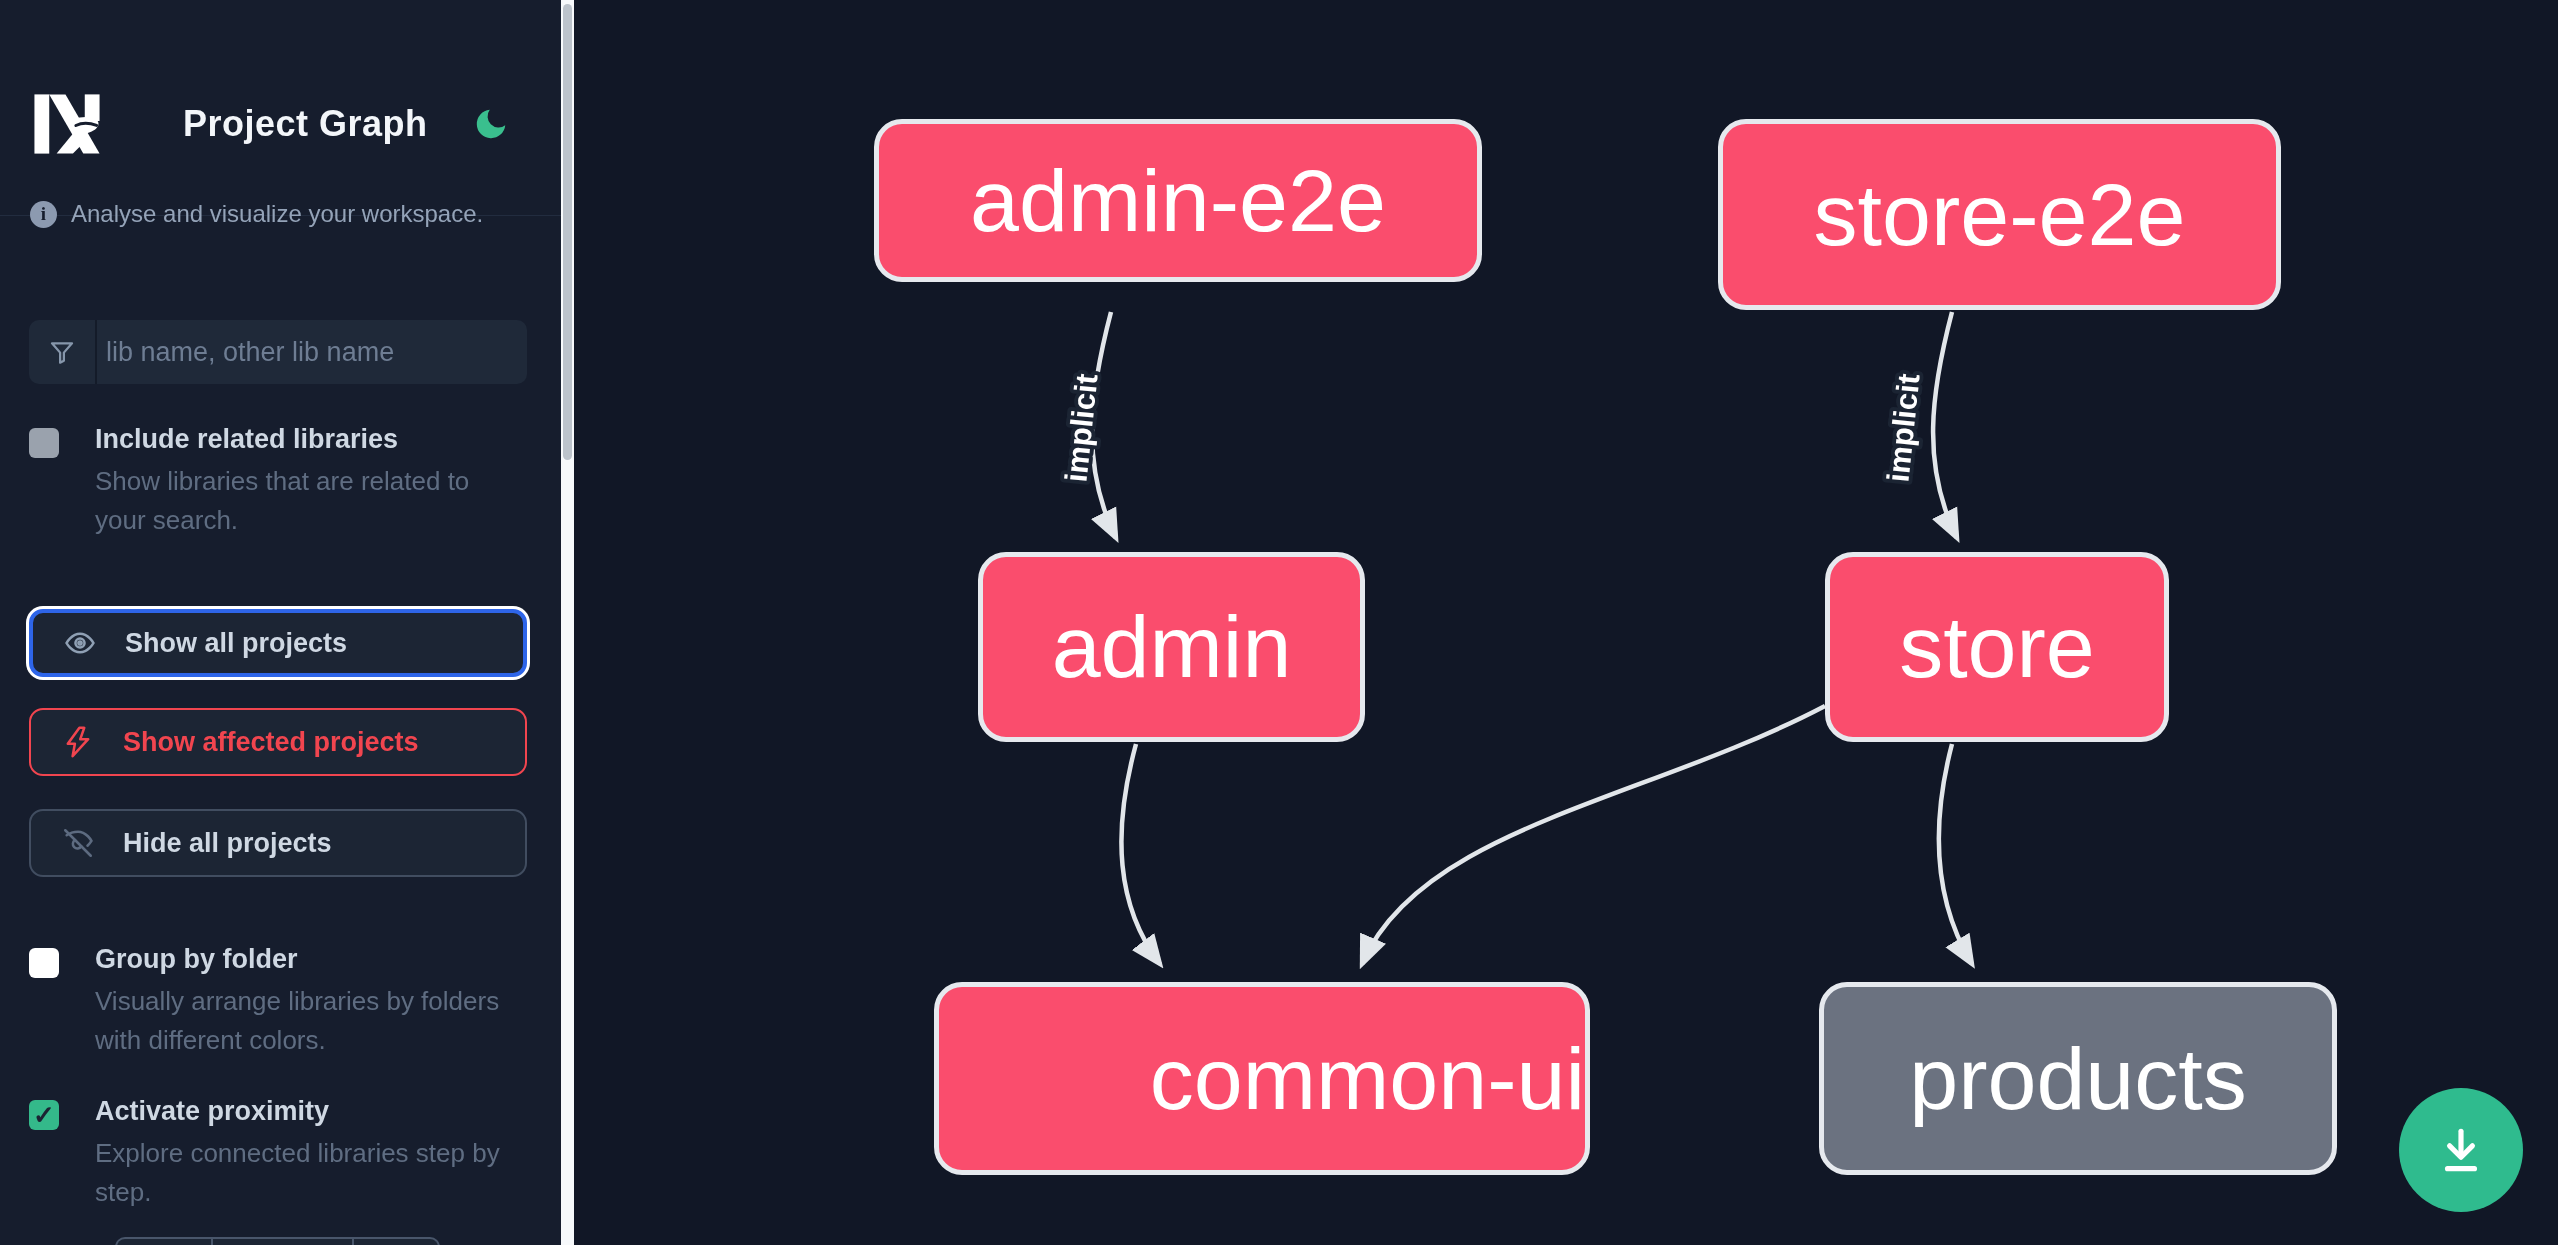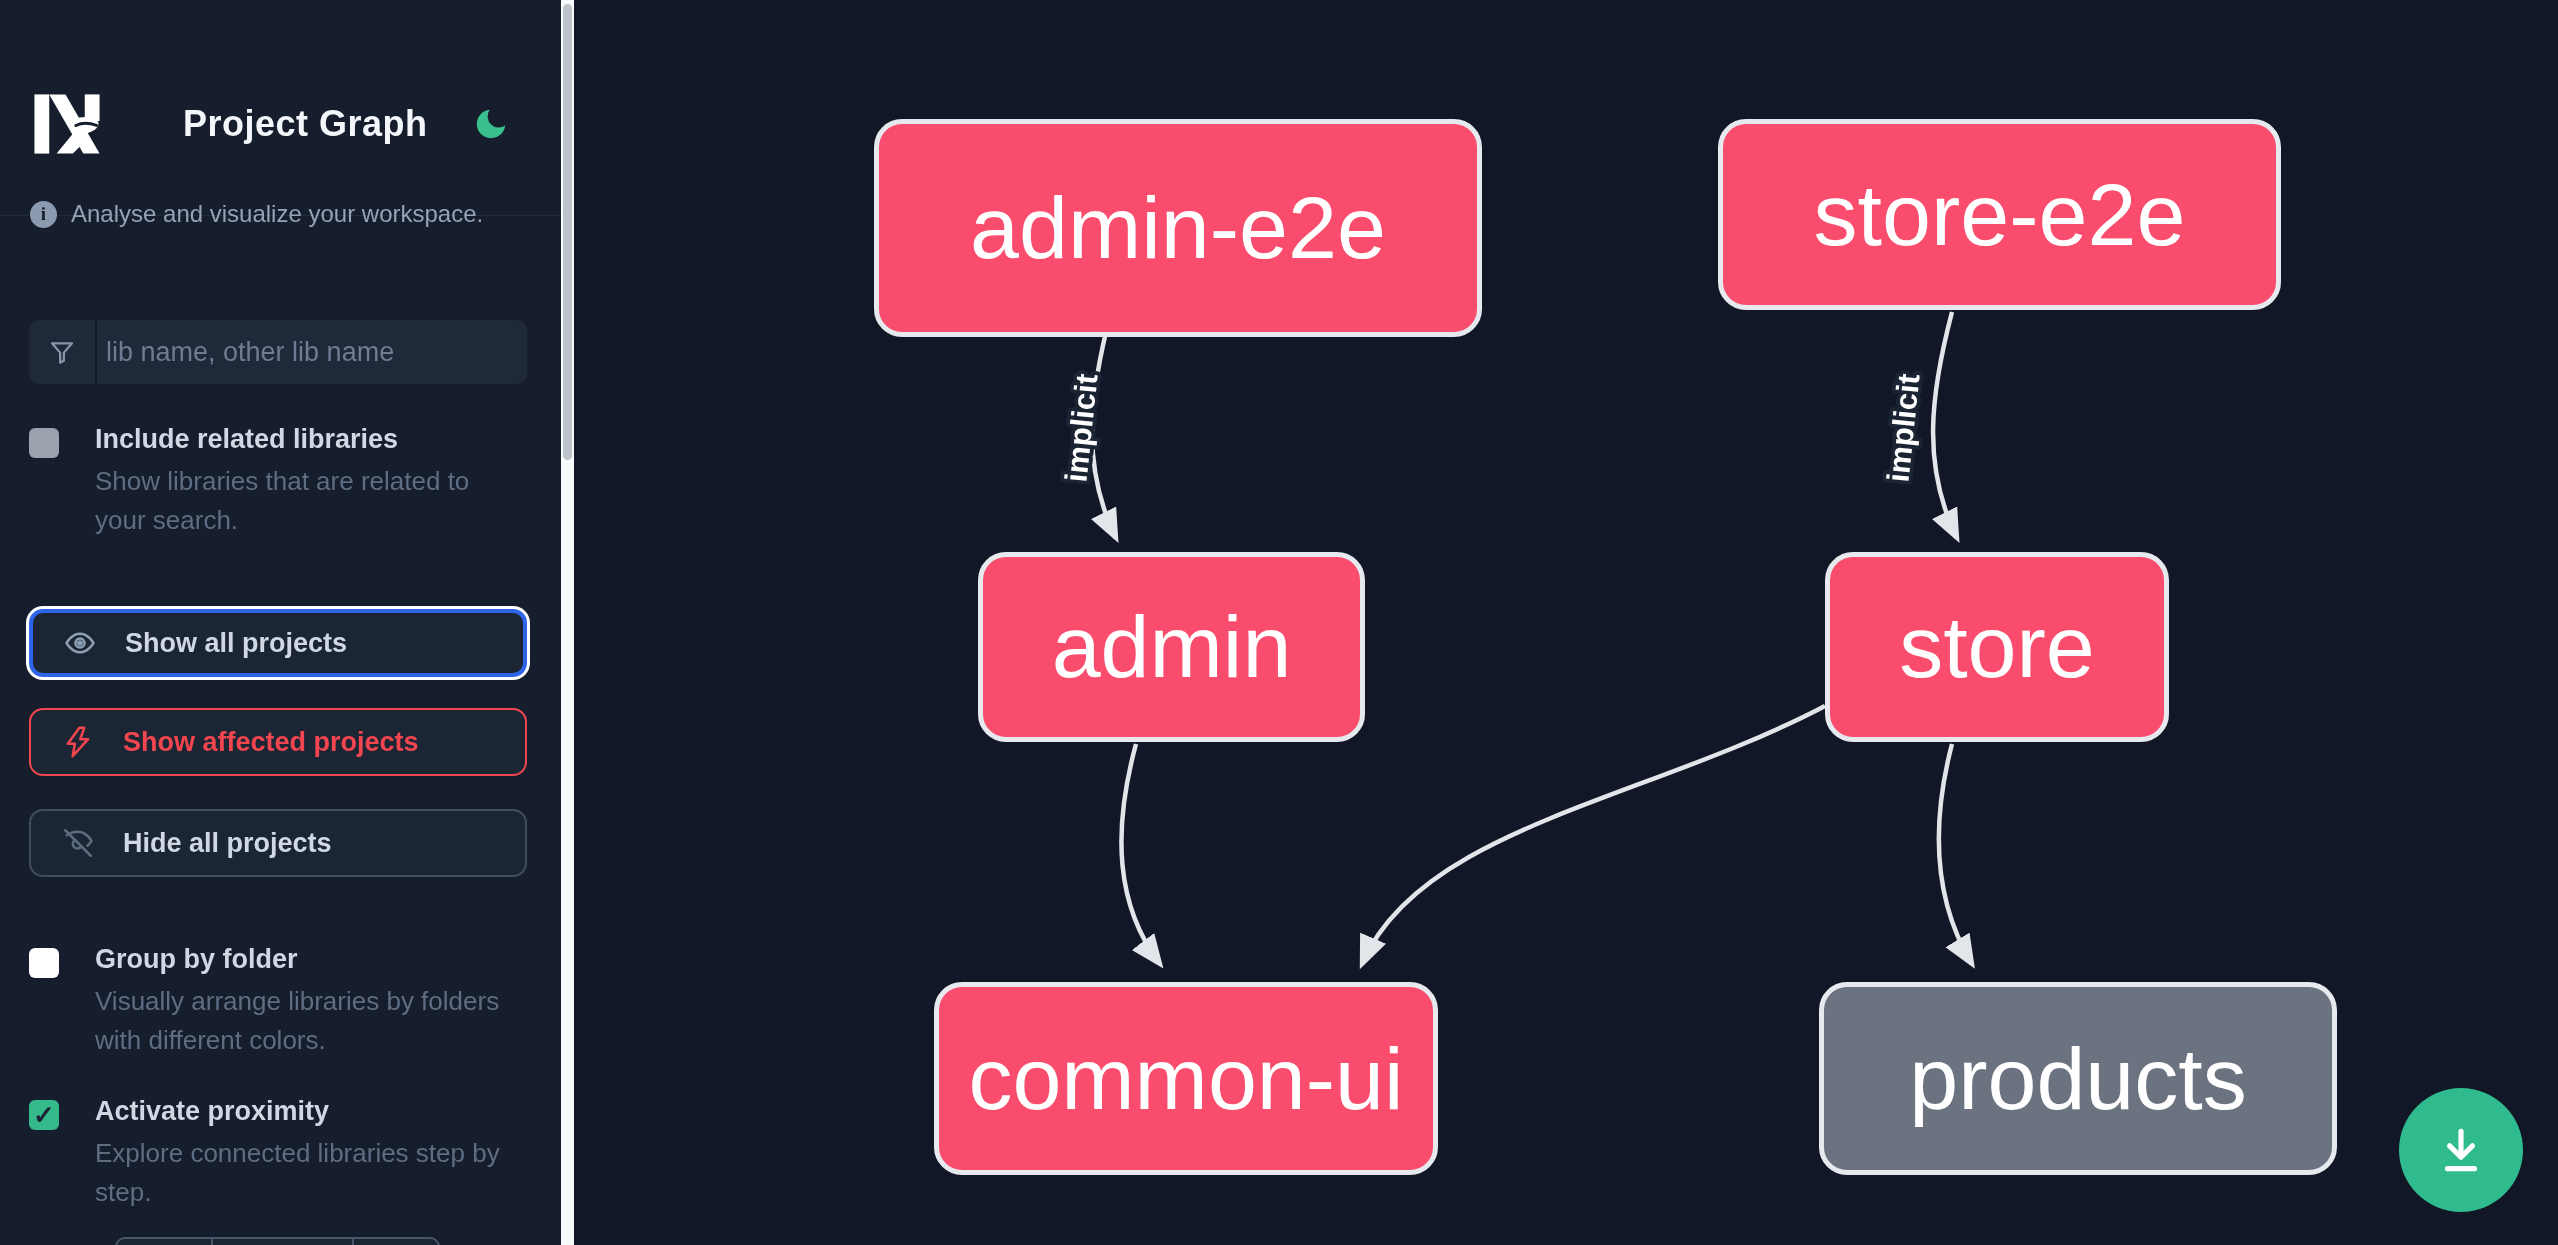--- a/index.html
+++ b/index.html
@@ -168,37 +168,37 @@
         <path d="M562,744 C538,832 542,906 586,964" marker-end="url(#arrow)"></path>
         <path d="M1251,706 C1072,800 846,828 788,964" marker-end="url(#arrow)"></path>
         <path d="M1378,744 C1355,832 1363,906 1398,964" marker-end="url(#arrow)"></path>
       </g>
       <g font-family="Liberation Sans, sans-serif" font-size="31" font-weight="bold" fill="#ffffff" stroke="#1b2433" stroke-width="8" paint-order="stroke" stroke-linejoin="round" text-anchor="middle">
         <text x="508" y="438" transform="rotate(-84 508 428)">implicit</text>
         <text x="1330" y="438" transform="rotate(-84 1330 428)">implicit</text>
       </g>
     </svg>
 
-    <div class="node node-affected" style="left:300px;top:119px;width:608px;height:218px;">
+    <div class="node node-affected" style="left:300px;top:119px;width:608px;height:163px;">
       <span>admin-e2e</span>
     </div>
 
     <div class="node node-affected" style="left:1144px;top:119px;width:563px;height:191px;">
       <span>store-e2e</span>
     </div>
 
     <div class="node node-affected" style="left:404px;top:552px;width:387px;height:190px;">
       <span>admin</span>
     </div>
 
     <div class="node node-affected" style="left:1251px;top:552px;width:344px;height:190px;">
       <span>store</span>
     </div>
 
-    <div class="node node-affected" style="left:360px;top:982px;width:504px;height:193px;">
+    <div class="node node-affected" style="left:360px;top:982px;width:656px;height:193px;justify-content:flex-end;">
       <span>common-ui</span>
     </div>
 
     <div class="node node-unaffected" style="left:1245px;top:982px;width:518px;height:193px;">
       <span>products</span>
     </div>
 
     <div class="fab">
       <svg width="58" height="58" viewBox="0 0 56 56" fill="none" stroke="#ffffff" stroke-width="5" stroke-linecap="round" stroke-linejoin="round">
         <path d="M28 10 V34"></path>

